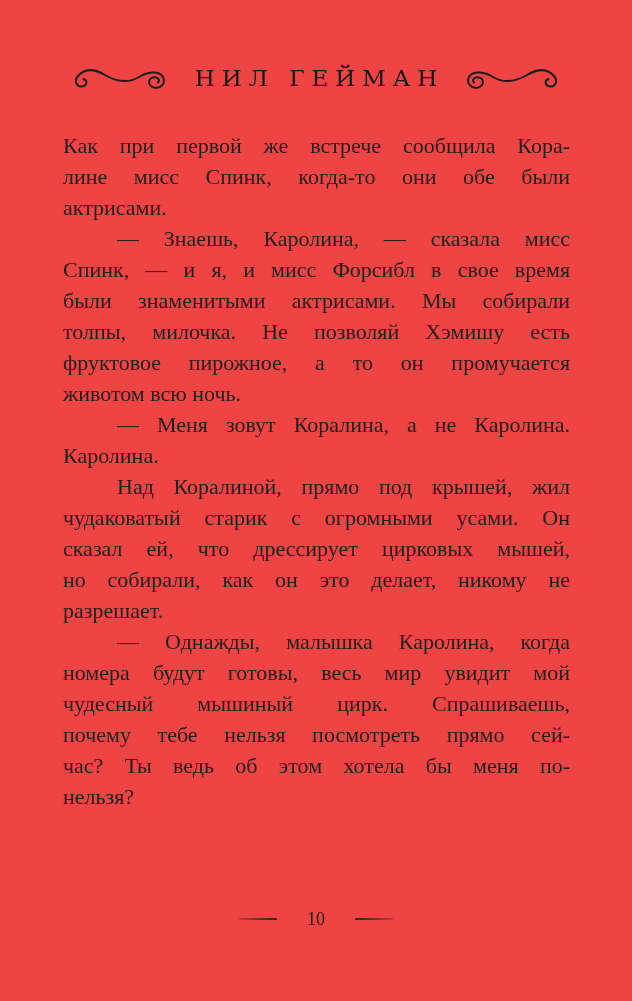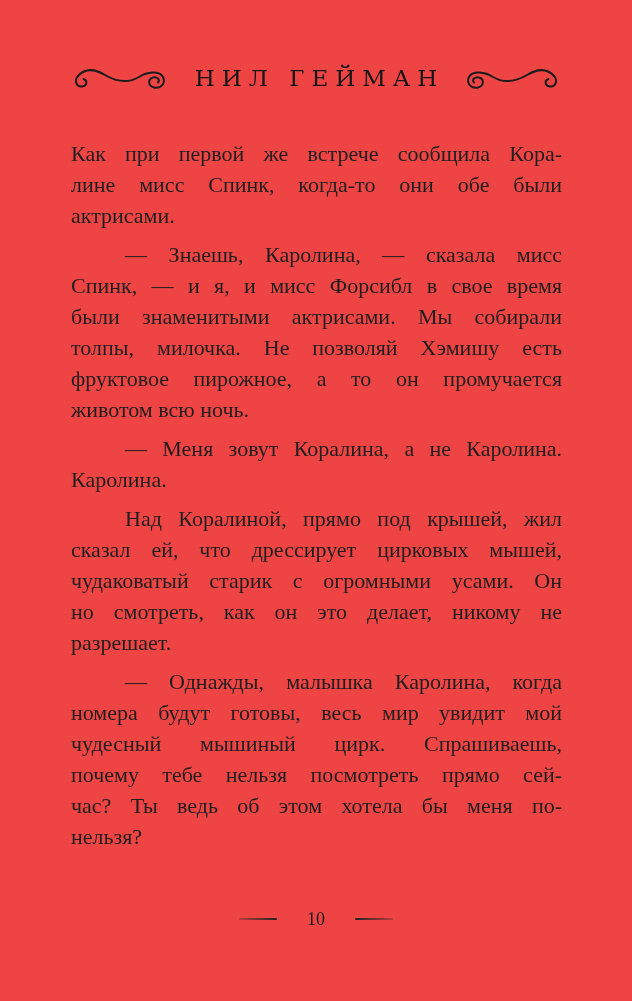--- a/index.html
+++ b/index.html
@@ -34,21 +34,21 @@
   .flourish { display: block; }
   .flourish.mirror { transform: scaleX(-1); }
   .content {
     position: absolute;
     left: 63px;
     top: 130px;
     width: 507px;
     font-size: 22px;
     line-height: 31px;
   }
-  .content p { margin: 8px; }
+  .content p { margin: 0; }
   .ln { text-align: justify; text-align-last: justify; }
   .ln-last { text-align: justify; text-align-last: left; }
   .ind { text-indent: 54px; }
   .section-gap { margin-top: 60px; }
   .footer {
     position: absolute;
     top: 910px;
     left: 0;
     width: 100%;
     display: flex;
@@ -104,23 +104,23 @@
       <span class="ln-last" style="display:block">животом всю ночь.</span>
     </p>
 
     <p>
       <span class="ln ind" style="display:block">— Меня зовут Коралина, а не Каролина.</span>
       <span class="ln-last" style="display:block">Каролина.</span>
     </p>
 
     <p class="section-gap">
       <span class="ln ind" style="display:block">Над Коралиной, прямо под крышей, жил</span>
+      <span class="ln" style="display:block">чудаковатый старик с огромными усами. Он</span>
       <span class="ln" style="display:block">сказал ей, что дрессирует цирковых мышей,</span>
-      <span class="ln" style="display:block">чудаковатый старик с огромными усами. Он</span>
-      <span class="ln" style="display:block">но смотреть, как он это делает, никому не</span>
+      <span class="ln" style="display:block">но собирали, как он это делает, никому не</span>
       <span class="ln-last" style="display:block">разрешает.</span>
     </p>
 
     <p>
       <span class="ln ind" style="display:block">— Однажды, малышка Каролина, когда</span>
       <span class="ln" style="display:block">номера будут готовы, весь мир увидит мой</span>
       <span class="ln" style="display:block">чудесный мышиный цирк. Спрашиваешь,</span>
       <span class="ln" style="display:block">почему тебе нельзя посмотреть прямо сей-</span>
       <span class="ln" style="display:block">час? Ты ведь об этом хотела бы меня по-</span>
       <span class="ln-last" style="display:block">нельзя?</span>

